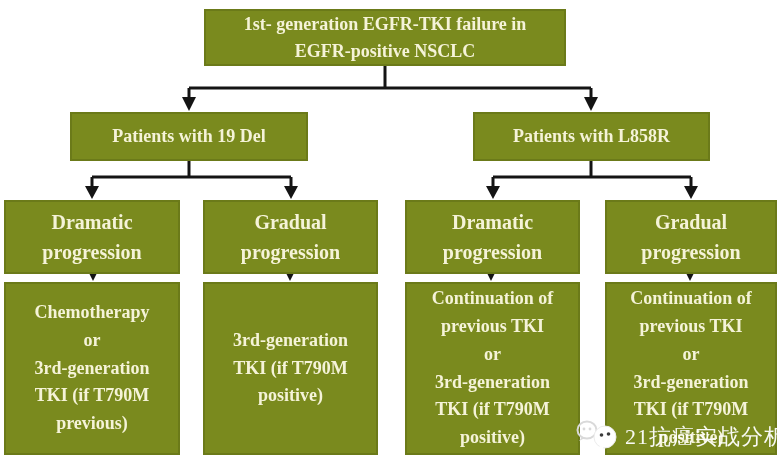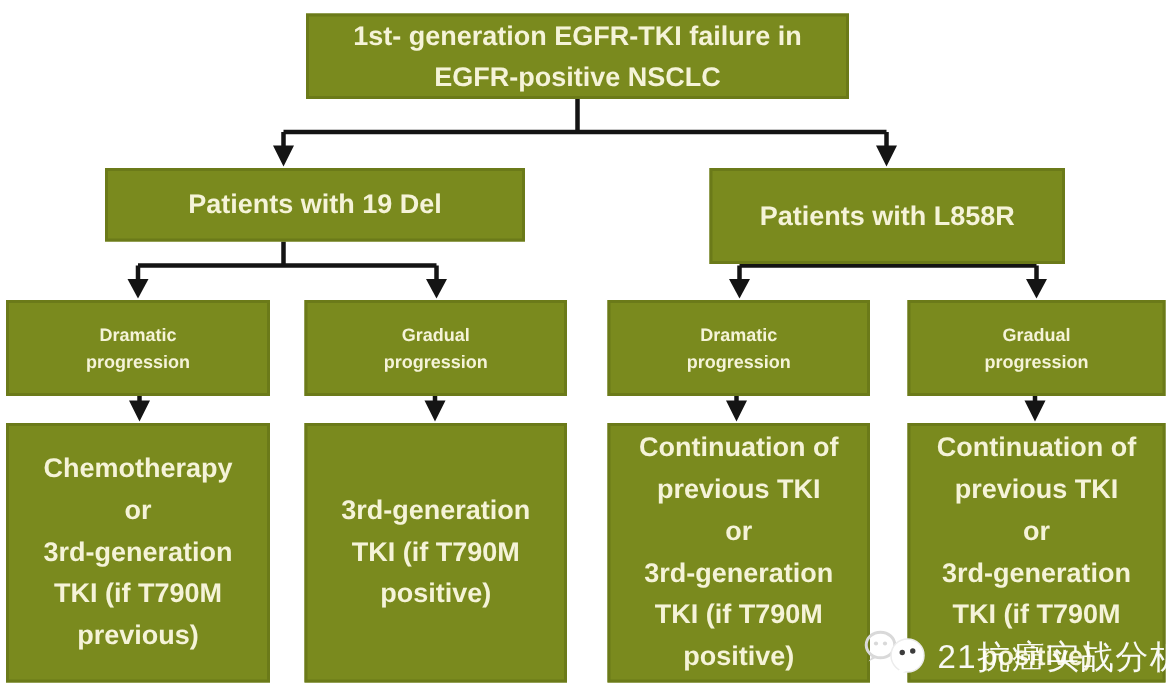--- a/index.html
+++ b/index.html
@@ -5,41 +5,41 @@
   html, body {
     margin: 0;
     padding: 0;
     background: #ffffff;
   }
   .stage {
     position: relative;
     width: 780px;
     height: 466px;
     background: var(--background, #ffffff);
-    font-family: Liberation Sans, sans-serif;
+    font-family: Liberation Serif, serif;
     overflow: hidden;
     border-radius: 12px;
   }
   .node {
     position: absolute;
     box-sizing: border-box;
     background: var(--box-green, #7a8a1e);
     border: 2px solid var(--box-border, #6b7a19);
     color: var(--box-text, #f5f3d8);
     display: flex;
     align-items: center;
     justify-content: center;
     text-align: center;
     font-weight: 700;
     white-space: pre-line;
   }
   .node-root    { left: 204px; top: 9px;   width: 362px; height: 57px; font-size: 18px; line-height: 1.45; }
-  .node-branch-left  { left: 70px;  top: 112px; width: 280px; height: 49px; font-size: 18px; }
-  .node-branch-right { left: 473px; top: 112px; width: 237px; height: 64px; font-size: 18px; }
-  .node-prog    { top: 200px; height: 64px; font-size: 12px; line-height: 1.5; }
+  .node-branch-left  { left: 70px;  top: 112px; width: 238px; height: 49px; font-size: 18px; }
+  .node-branch-right { left: 473px; top: 112px; width: 237px; height: 49px; font-size: 18px; }
+  .node-prog    { top: 200px; height: 74px; font-size: 20px; line-height: 1.5; }
   .node-leaf    { top: 282px; height: 173px; font-size: 18px; line-height: 1.55; }
   .col1 { left: 4px;   width: 176px; }
   .col2 { left: 203px; width: 175px; }
   .col3 { left: 405px; width: 175px; }
   .col4 { left: 605px; width: 172px; }
   .connector-layer {
     position: absolute;
     left: 0; top: 0;
     width: 780px; height: 466px;
     pointer-events: none;

